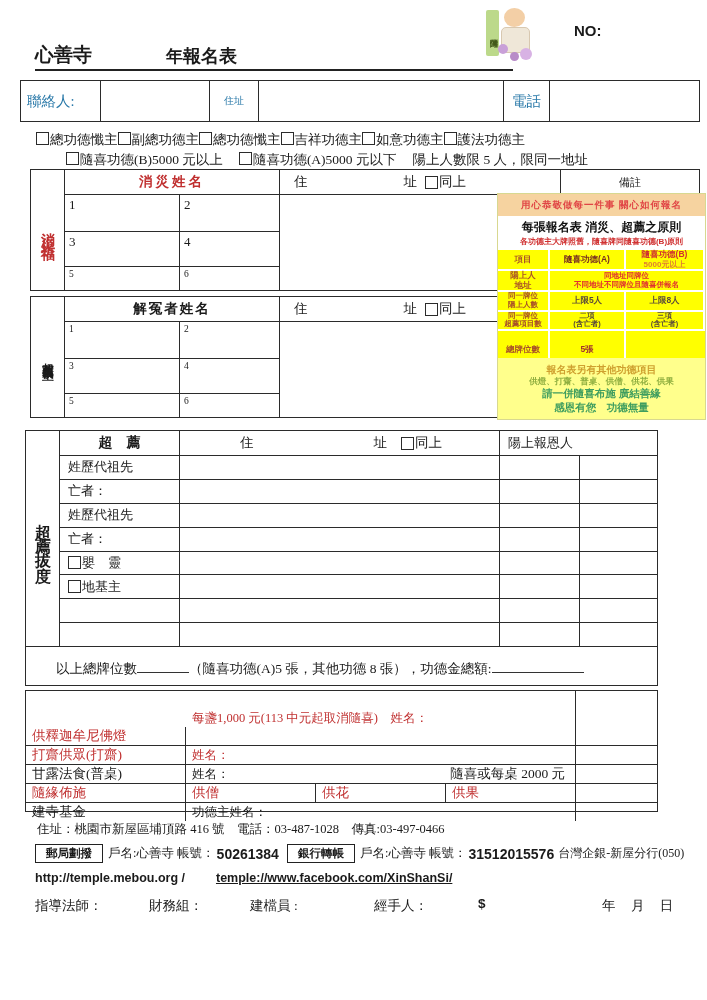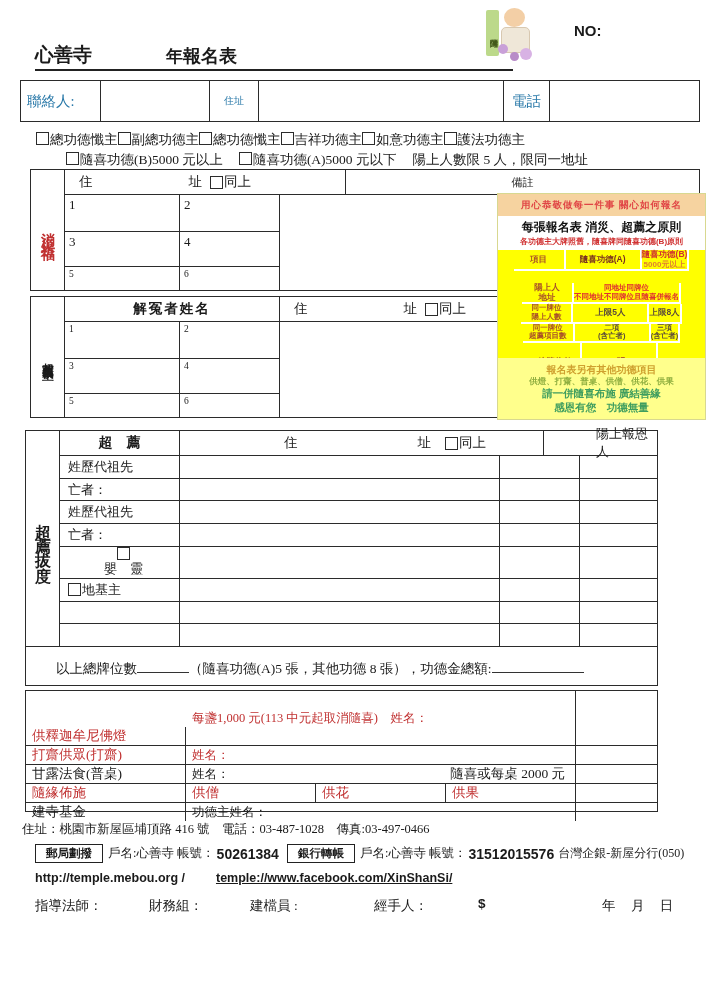--- a/index.html
+++ b/index.html
@@ -76,20 +76,21 @@
   </div>
 
   <div class="abs" style="left:66px;top:151px;font-size:13.5px;">
     <span class="cbx"></span><span>隨喜功德(B)5000 元以上</span><span style="display:inline-block;width:16px;"></span><span class="cbx"></span><span>隨喜功德(A)5000 元以下</span><span style="display:inline-block;width:16px;"></span><span>陽上人數限 5 人，限同一地址</span>
   </div>
 
   <div class="abs bdr flex" style="left:30px;top:169px;width:670px;height:122px;box-sizing:border-box;">
     <div class="cell br ctr vert red" style="width:34px;font-size:14px;font-weight:bold;letter-spacing:4px;">消災祈福</div>
     <div class="col" style="flex:1;">
       <div class="flex" style="height:25px;">
+        <div class="cell br bb ctr red" style="width:215px;font-size:13.5px;font-weight:bold;letter-spacing:3px;">消災姓名</div>
         <div class="cell br bb vctr" style="width:281px;font-size:13.5px;">
           <span style="margin-left:14px;">住</span>
           <span style="margin-left:96px;">址</span>
           <span class="cbx" style="margin-left:8px;"></span>
           <span>同上</span>
         </div>
         <div class="cell bb ctr" style="flex:1;font-size:11px;">備註</div>
       </div>
       <div class="flex" style="flex:1;">
         <div class="col" style="width:215px;">
@@ -143,30 +144,30 @@
       </div>
     </div>
   </div>
 
   <div class="abs promo col">
     <div class="ctr" style="height:22px;background:#f6d3a0;color:#e04545;font-weight:bold;font-size:9.5px;letter-spacing:1px;">用心恭敬做每一件事 關心如何報名</div>
     <div class="col ctr" style="height:34px;background:#fff;">
       <div style="font-size:12px;font-weight:bold;color:#111;">每張報名表 消災、超薦之原則</div>
       <div style="font-size:8px;font-weight:bold;color:#d03030;">各功德主大牌照舊，隨喜牌同隨喜功德(B)原則</div>
     </div>
-    <div class="ytbl col" style="height:108px;align-items:center;">
+    <div class="ytbl col" style="height:108px;">
       <div class="flex" style="height:22px;">
         <div class="ycell ylab" style="width:52px;">項目</div>
         <div class="ycell yval" style="width:76px;color:#7a3020;">隨喜功德(A)</div>
         <div class="ycell col" style="flex:1;justify-content:center;">
           <span style="color:#d03030;font-weight:bold;font-size:8.5px;">隨喜功德(B)</span>
           <span style="color:#e08030;font-weight:bold;font-size:8px;">5000元以上</span>
         </div>
       </div>
-      <div class="flex" style="height:26px;margin-top:12px;">
+      <div class="flex" style="height:26px;">
         <div class="ycell ylab pre" style="width:52px;">陽上人
 地址</div>
         <div class="ycell pre" style="flex:1;color:#e03030;font-weight:bold;font-size:7.5px;">同地址同牌位
 不同地址不同牌位且隨喜併報名</div>
       </div>
       <div class="flex" style="height:22px;">
         <div class="ycell ylab pre" style="width:52px;font-size:7.5px;">同一牌位
 陽上人數</div>
         <div class="ycell yval" style="width:76px;">上限5人</div>
         <div class="ycell yval" style="flex:1;">上限8人</div>
@@ -189,21 +190,21 @@
       <div style="font-size:10px;font-weight:bold;color:#cfa02f;">報名表另有其他功德項目</div>
       <div style="font-size:8.5px;font-weight:bold;color:#8fae3f;">供燈、打齋、普桌、供僧、供花、供果</div>
       <div style="font-size:10.5px;font-weight:bold;color:#3f9e5f;">請一併隨喜布施 廣結善緣</div>
       <div style="font-size:10.5px;font-weight:bold;color:#3f9e5f;">感恩有您　功德無量</div>
     </div>
   </div>
 
   <div class="abs bdr flex" style="left:25px;top:430px;width:633px;height:217px;box-sizing:border-box;">
     <div class="cell br ctr vert" style="width:34px;font-size:16px;font-weight:bold;letter-spacing:14px;">超薦拔度</div>
     <div class="col" style="flex:1;">
-      <div class="flex bb" style="height:24px;gap:44px;">
+      <div class="flex bb" style="height:24px;">
         <div class="cell br ctr" style="width:120px;font-size:14px;font-weight:bold;">超　薦</div>
         <div class="cell br vctr" style="width:320px;font-size:13.5px;">
           <span style="margin-left:60px;">住</span>
           <span style="margin-left:120px;">址</span>
           <span class="cbx" style="margin-left:14px;"></span>
           <span>同上</span>
         </div>
         <div class="cell vctr" style="flex:1;font-size:13px;padding-left:8px;">陽上報恩人</div>
       </div>
       <div class="flex bb" style="flex:1;">
@@ -224,21 +225,21 @@
           <div class="cell br" style="width:80px;"></div>
           <div class="cell" style="flex:1;"></div>
         </div>
       <div class="flex bb" style="flex:1;">
           <div class="cell br rowlab" style="width:120px;">亡者：</div>
           <div class="cell br" style="width:320px;"></div>
           <div class="cell br" style="width:80px;"></div>
           <div class="cell" style="flex:1;"></div>
         </div>
       <div class="flex bb" style="flex:1;">
-        <div class="cell br rowlab" style="width:120px;flex-direction:column;">
+        <div class="cell br rowlab" style="width:120px;">
             <span class="cbx"></span>
             <span>嬰　靈</span>
           </div>
         <div class="cell br" style="width:320px;"></div>
           <div class="cell br" style="width:80px;"></div>
           <div class="cell" style="flex:1;"></div>
       </div>
       <div class="flex bb" style="flex:1;">
         <div class="cell br rowlab" style="width:120px;">
             <span class="cbx"></span>
@@ -295,21 +296,21 @@
       <div class="cell br vctr red" style="width:130px;padding-left:6px;font-size:13.5px;">供果</div>
       <div class="cell" style="flex:1;"></div>
     </div>
     <div class="flex" style="flex:1;">
       <div class="cell br vctr" style="width:160px;padding-left:6px;font-size:13.5px;">建寺基金</div>
       <div class="cell br vctr" style="width:390px;padding-left:6px;font-size:12.5px;">功德主姓名：</div>
       <div class="cell" style="flex:1;"></div>
     </div>
   </div>
 
-  <div class="abs" style="left:22px;top:821px;font-size:12.5px;">住址：桃園市新屋區埔頂路 416 號　電話：03-487-1028　傳真:03-497-0466</div>
+  <div class="abs" style="left:37px;top:821px;font-size:12.5px;">住址：桃園市新屋區埔頂路 416 號　電話：03-487-1028　傳真:03-497-0466</div>
 
   <div class="abs vctr" style="left:35px;top:844px;font-size:12.5px;">
     <span class="boxlab">郵局劃撥</span>
     <span>戶名:心善寺 帳號：</span>
     <span class="sans" style="font-weight:bold;font-size:14px;margin:0 8px 0 2px;">50261384</span>
     <span class="boxlab">銀行轉帳</span>
     <span>戶名:心善寺 帳號：</span>
     <span class="sans" style="font-weight:bold;font-size:14px;margin:0 4px 0 2px;">31512015576</span>
     <span style="font-size:12px;">台灣企銀-新屋分行(050)</span>
   </div>

